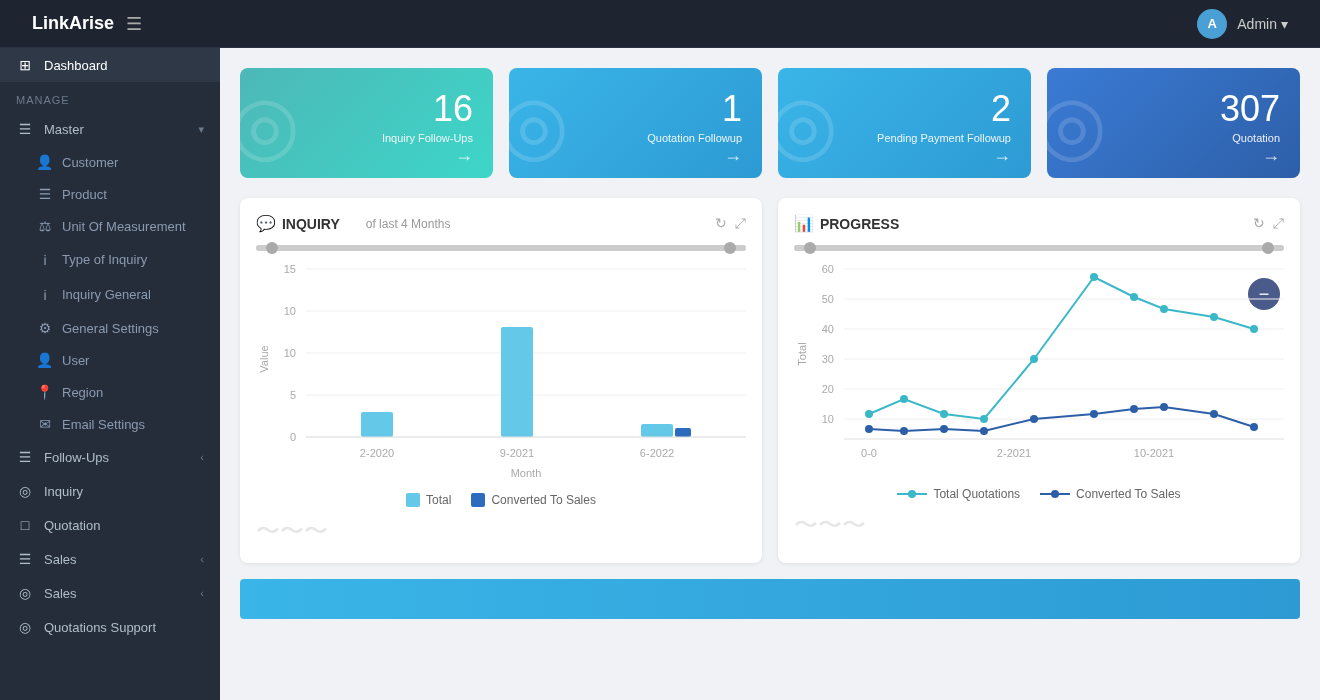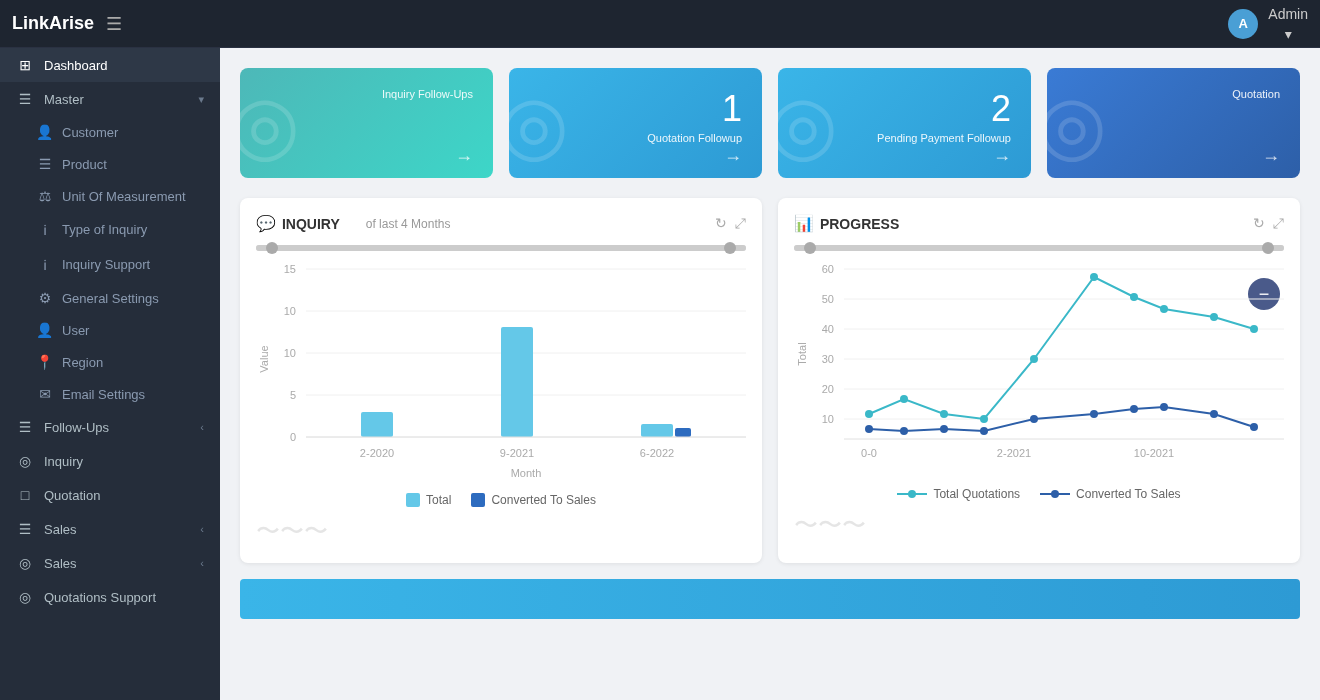--- a/index.html
+++ b/index.html
@@ -5,28 +5,28 @@
     * { margin: 0; padding: 0; box-sizing: border-box; }
     body { font-family: 'Segoe UI', Arial, sans-serif; background: #1e2530; color: #fff; height: 700px; overflow: hidden; display: flex; flex-direction: column; }
 
     
     .topbar {
       background: #1e2530;
       height: 48px;
       display: flex;
       align-items: center;
       justify-content: space-between;
-      padding: 0 12px;
+      padding: 0 32px;
       border-bottom: 1px solid #2a3142;
       flex-shrink: 0;
     }
     .topbar-logo { font-size: 18px; font-weight: bold; color: #fff; }
     .topbar-right { display: flex; align-items: center; gap: 10px; }
     .topbar-avatar { width: 30px; height: 30px; border-radius: 50%; background: #4a9fd5; display: flex; align-items: center; justify-content: center; font-size: 13px; font-weight: bold; color: #fff; }
-    .topbar-admin { font-size: 14px; color: #ccc; display: flex; align-items: center; gap: 4px; flex-direction: column; }
+    .topbar-admin { font-size: 14px; color: #ccc; display: flex; align-items: center; gap: 4px; }
     .hamburger-icon { color: #aaa; font-size: 18px; cursor: pointer; }
 
     
     .main-layout { display: flex; flex: 1; overflow: hidden; }
 
     
     .sidebar {
       width: 220px;
       background: #252d3a;
       flex-shrink: 0;
@@ -221,20 +221,21 @@
 </div>
 
 <div class="main-layout">
 
   <div class="sidebar">
     <div class="sidebar-item active">
       <span class="sidebar-icon">⊞</span>
       <span>Dashboard</span>
     </div>
 
+    <div class="sidebar-section-label">MANAGE</div>
 
     <div class="sidebar-item has-arrow">
       <div class="item-left">
         <span class="sidebar-icon">☰</span>
         <span>Master</span>
       </div>
       <span class="arrow-icon">▾</span>
     </div>
 
     <div class="sidebar-sub-item">
@@ -248,21 +249,21 @@
     <div class="sidebar-sub-item">
       <span class="sidebar-icon">⚖</span>
       <span>Unit Of Measurement</span>
     </div>
     <div class="sidebar-sub-item">
       <span class="sidebar-icon">ℹ</span>
       <span>Type of Inquiry</span>
     </div>
     <div class="sidebar-sub-item">
       <span class="sidebar-icon">ℹ</span>
-      <span>Inquiry Support</span>
+      <span>Inquiry General</span>
     </div>
     <div class="sidebar-sub-item">
       <span class="sidebar-icon">⚙</span>
       <span>General Settings</span>
     </div>
     <div class="sidebar-sub-item">
       <span class="sidebar-icon">👤</span>
       <span>User</span>
     </div>
     <div class="sidebar-sub-item">
@@ -311,20 +312,21 @@
       <span class="sidebar-icon">◎</span>
       <span>Quotations Support</span>
     </div>
   </div>
 
   <div class="content">
 
     <div class="stat-cards">
       <div class="stat-card stat-card-1">
         <span class="stat-card-bg-icon">◎</span>
+        <div class="stat-card-number">16</div>
         <div class="stat-card-label">Inquiry Follow-Ups</div>
         <div class="stat-card-bottom">
           <span class="stat-card-arrow">→</span>
         </div>
       </div>
       <div class="stat-card stat-card-2">
         <span class="stat-card-bg-icon">◎</span>
         <div class="stat-card-number">1</div>
         <div class="stat-card-label">Quotation Followup</div>
         <div class="stat-card-bottom">
@@ -334,20 +336,21 @@
       <div class="stat-card stat-card-3">
         <span class="stat-card-bg-icon">◎</span>
         <div class="stat-card-number">2</div>
         <div class="stat-card-label">Pending Payment Followup</div>
         <div class="stat-card-bottom">
           <span class="stat-card-arrow">→</span>
         </div>
       </div>
       <div class="stat-card stat-card-4">
         <span class="stat-card-bg-icon">◎</span>
+        <div class="stat-card-number">307</div>
         <div class="stat-card-label">Quotation</div>
         <div class="stat-card-bottom">
           <span class="stat-card-arrow">→</span>
         </div>
       </div>
     </div>
 
     <div class="charts-row">
 
       <div class="chart-card">

